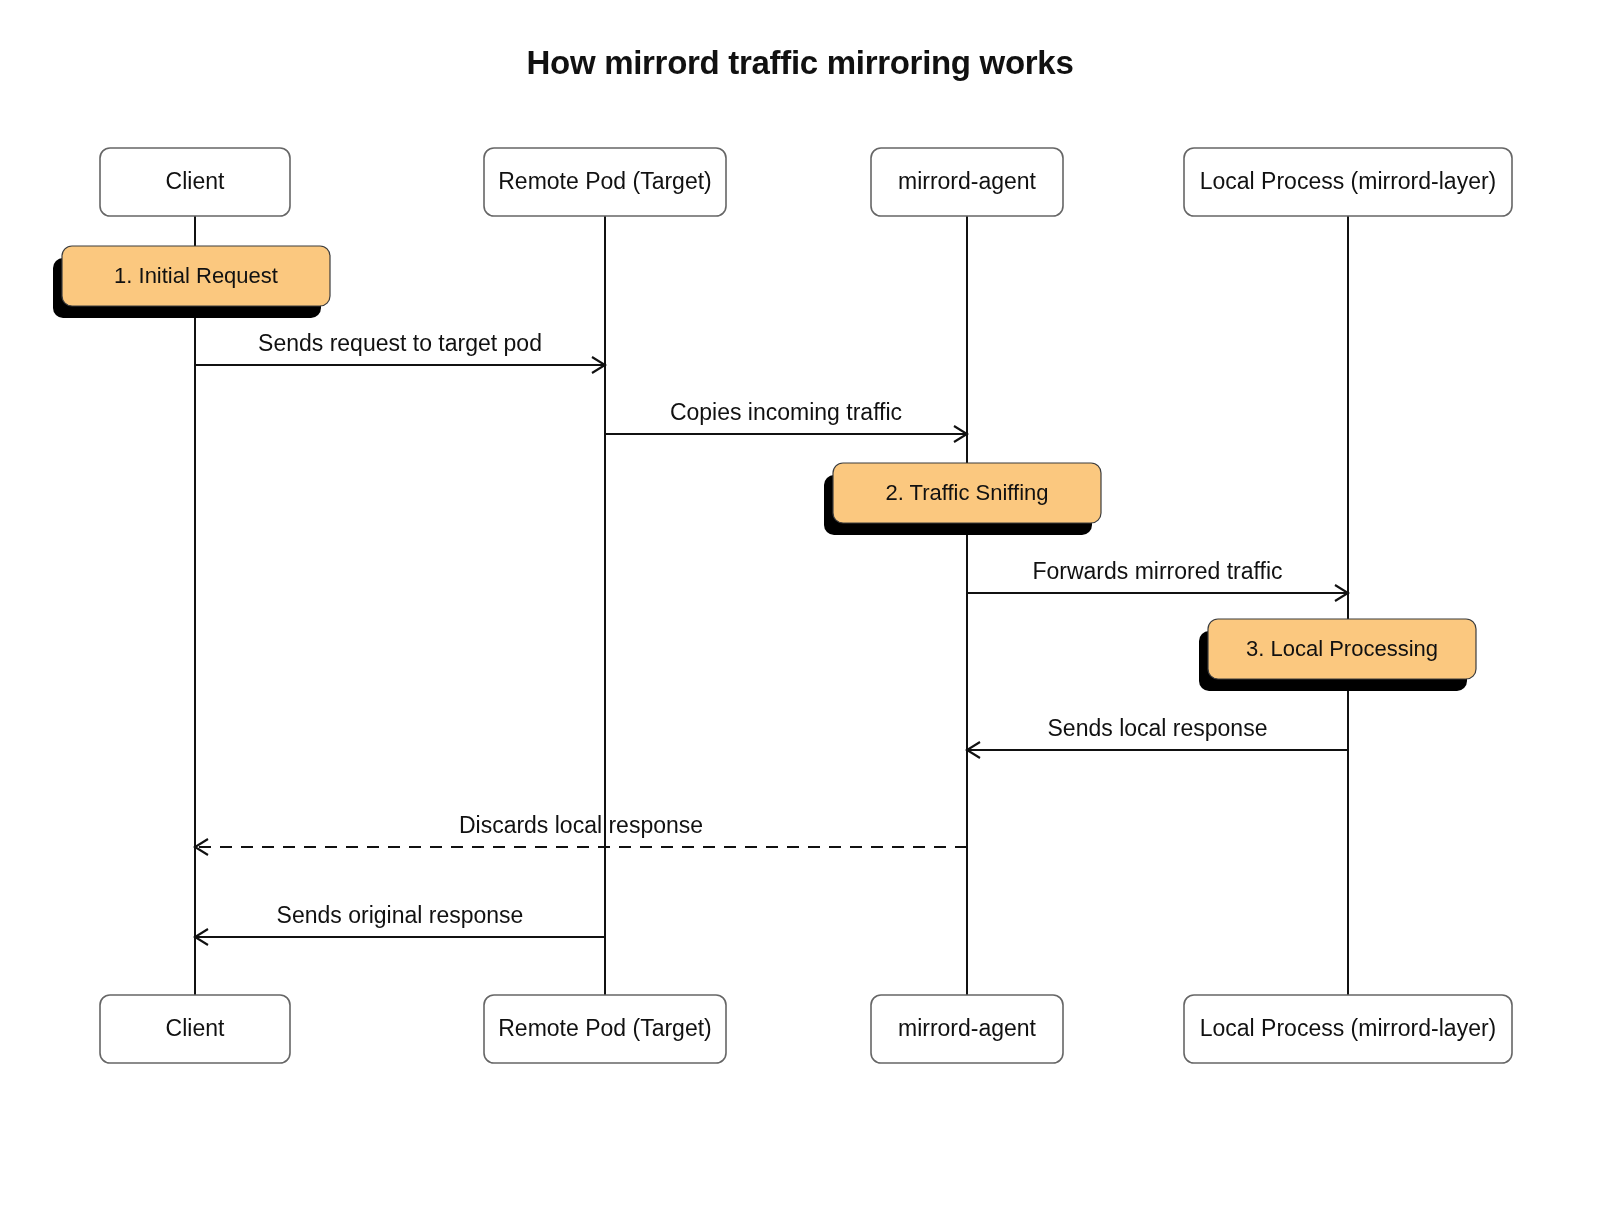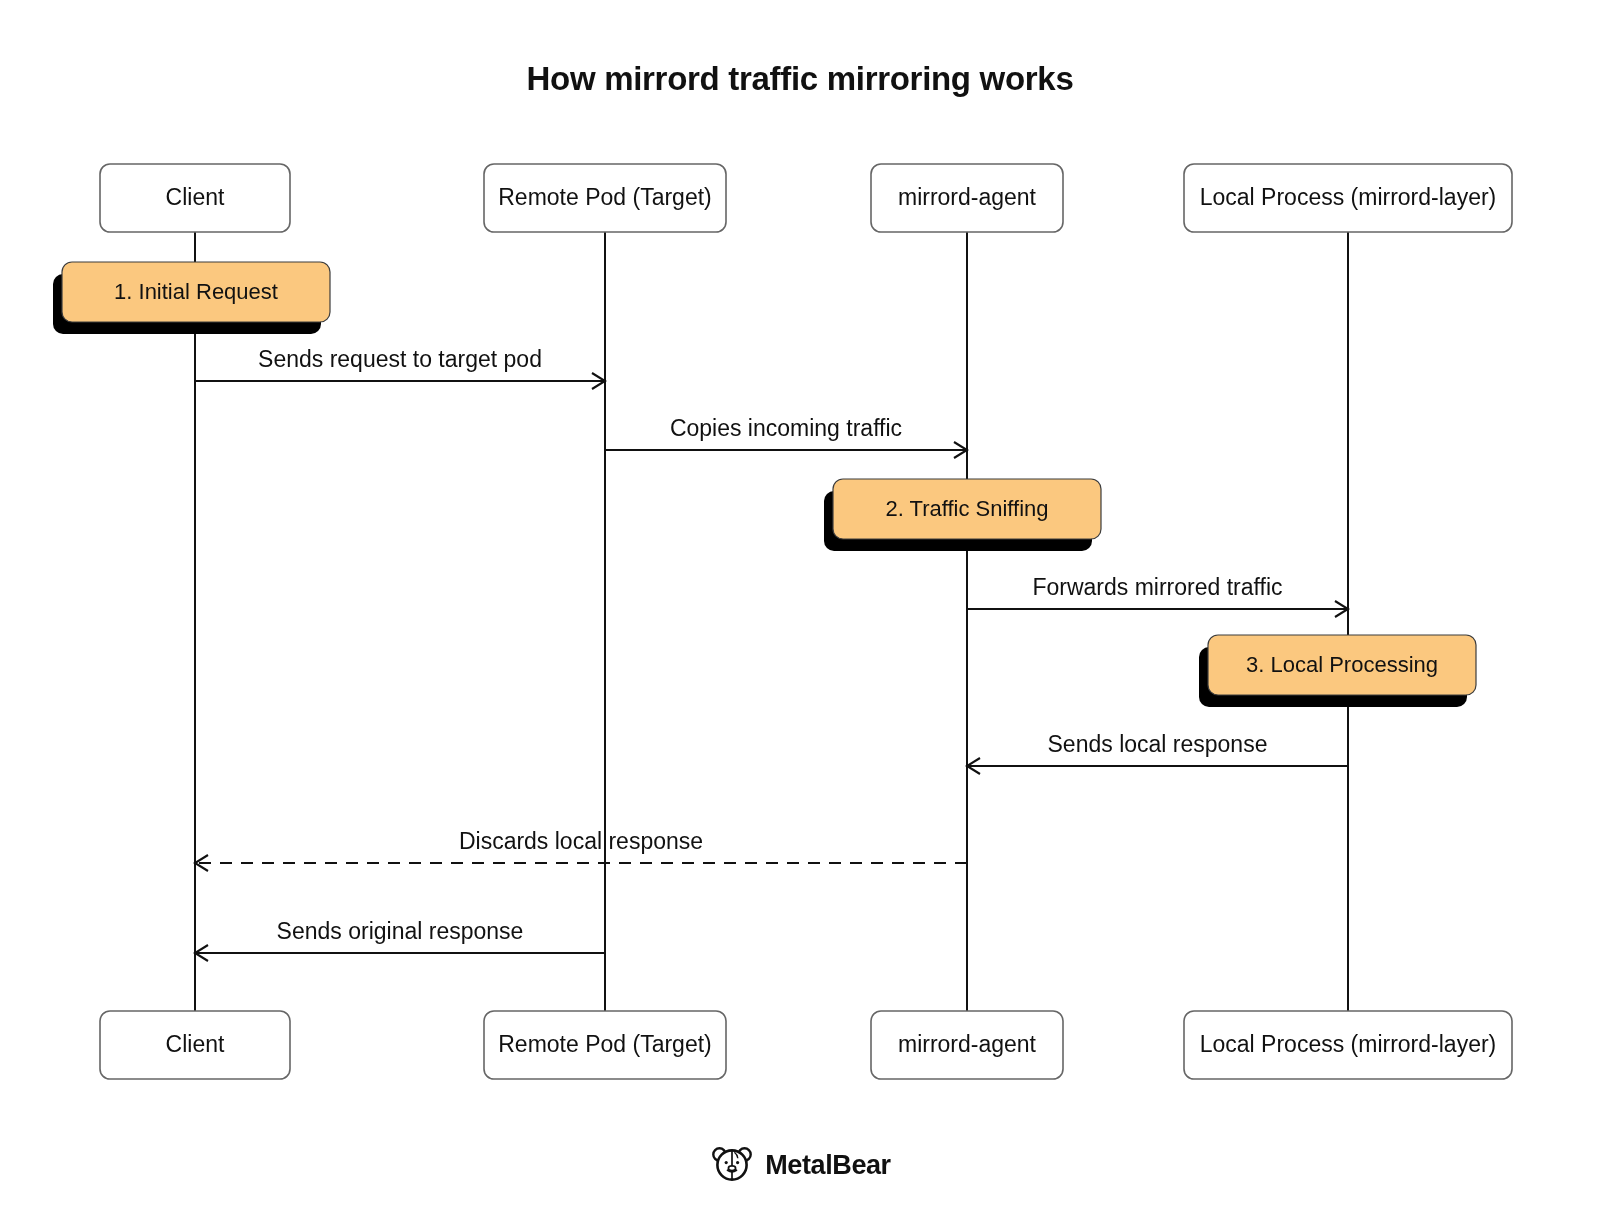--- a/index.html
+++ b/index.html
@@ -12,21 +12,20 @@
     width: 1600px;
     height: 1232px;
     font-family: "Liberation Sans", sans-serif;
     color: #000000;
     overflow: hidden;
   }
   #stage {
     position: relative;
     width: 1600px;
     height: 981px;
-    margin-top: 16px;
   }
   #diagram-title {
     position: absolute;
     left: 0;
     top: 44px;
     width: 1600px;
     text-align: center;
     font-size: 33px;
     font-weight: bold;
     letter-spacing: -0.3px;
@@ -192,30 +191,14 @@
         <rect x="833" y="463" width="268" height="60" rx="10" ry="10" fill="#fbc87f" class="note-rect"></rect>
         <text x="967" y="494" class="note-label">2. Traffic Sniffing</text>
       </g>
       <g>
         <rect x="1199" y="631" width="268" height="60" rx="10" ry="10" class="note-shadow"></rect>
         <rect x="1208" y="619" width="268" height="60" rx="10" ry="10" fill="#fbc87f" class="note-rect"></rect>
         <text x="1342" y="650" class="note-label">3. Local Processing</text>
       </g>
     </svg>
 
-  <div id="brand">
-    <span>
-      <svg width="46" height="46" viewBox="0 0 46 46" aria-hidden="true">
-        <circle cx="10.5" cy="14.5" r="6.2" fill="#ffffff" stroke="#111111" stroke-width="2.4"></circle>
-        <circle cx="35.5" cy="14.5" r="6.2" fill="#ffffff" stroke="#111111" stroke-width="2.4"></circle>
-        <circle cx="23" cy="25" r="14.6" fill="#ffffff" stroke="#111111" stroke-width="2.6"></circle>
-        <path d="M23 10.6 L23 39.6" stroke="#111111" stroke-width="1.7" fill="none"></path>
-        <path d="M25.4 12.2 q3.1 2.4 3.4 6.0" stroke="#111111" stroke-width="1.4" fill="none"></path>
-        <circle cx="17.2" cy="22.6" r="1.6" fill="#111111"></circle>
-        <circle cx="28.6" cy="22.6" r="1.6" fill="#111111"></circle>
-        <path d="M18.6 30.2 q4.4 3.2 8.8 0" stroke="#111111" stroke-width="1.9" fill="none" stroke-linecap="round"></path>
-        <ellipse cx="23" cy="28.2" rx="3.6" ry="2.3" fill="#ffffff" stroke="#111111" stroke-width="1.7"></ellipse>
-      </svg>
-    </span>
-    <span id="brand-name">MetalBear</span>
-  </div>
 
 </div>
 
 </body></html>

